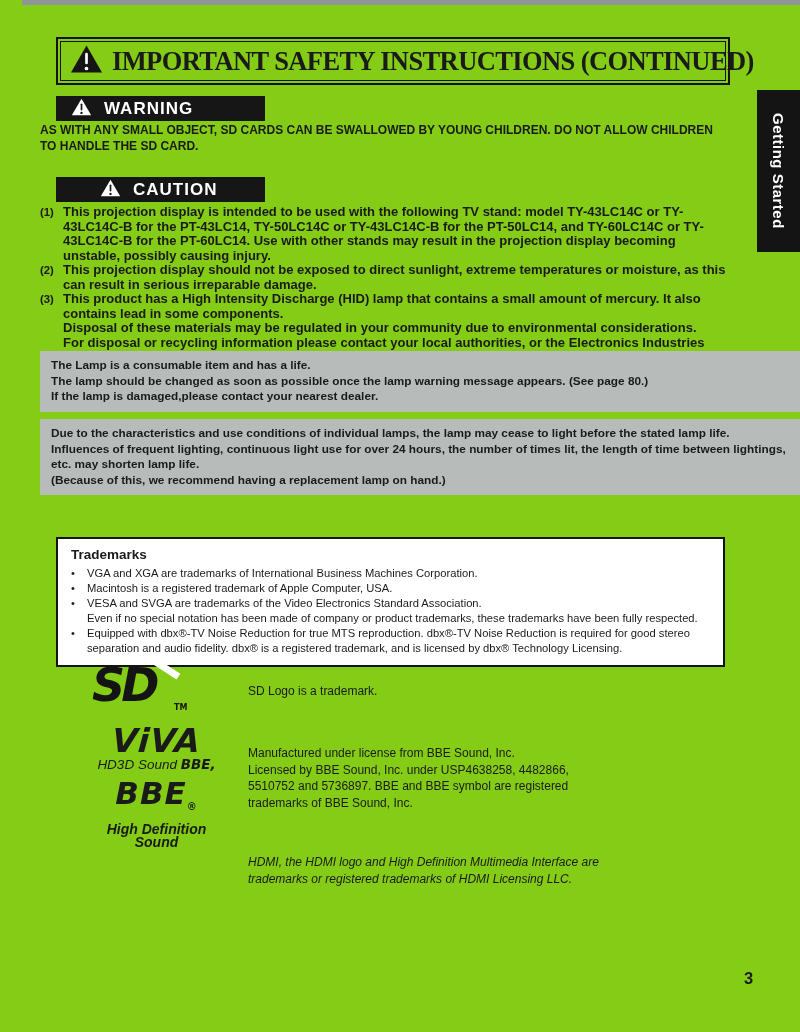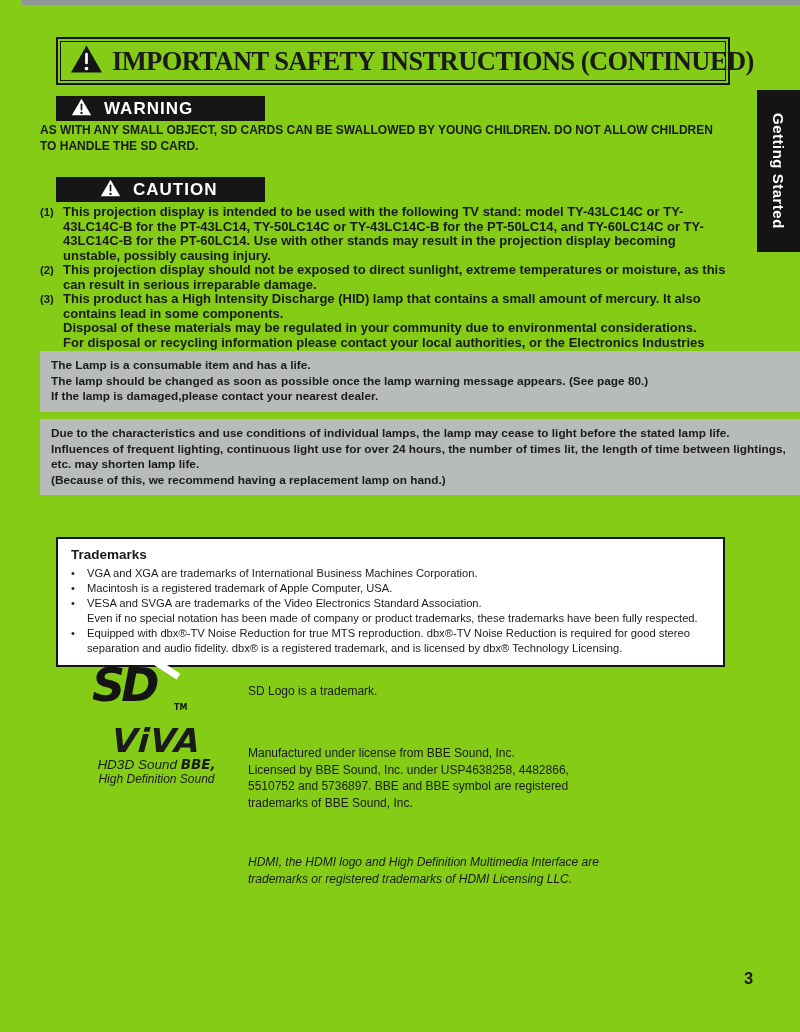--- a/index.html
+++ b/index.html
@@ -54,21 +54,21 @@
   .cap-bbe{top:740px;}
   .cap-hdmi{top:849px;font-style:italic;}
 
   .viva-text{font-family:"DejaVu Sans",sans-serif;font-weight:bold;font-style:italic;
              font-size:33px;line-height:30px;letter-spacing:1px;transform:skewX(-4deg);}
   .viva-sub{font-size:13.5px;font-style:italic;line-height:16px;}
   .viva-sub .bold{font-weight:bold;font-family:"DejaVu Sans",sans-serif;}
   .bbe-text{font-family:"DejaVu Sans",sans-serif;font-weight:bold;font-style:italic;
             font-size:31px;line-height:32px;margin-top:4px;letter-spacing:1px;}
   .bbe-text .reg{font-size:10px;font-style:normal;vertical-align:-6px;}
-  .bbe-sub{font-weight:normal;font-style:italic;font-size:12px;line-height:13px;}
+  .bbe-sub{font-weight:bold;font-style:italic;font-size:14px;line-height:13px;}
   .hdmi-text{font-family:"DejaVu Sans",sans-serif;font-weight:bold;font-size:33px;
              line-height:32px;letter-spacing:2px;}
   .hdmi-text sup{font-size:9px;vertical-align:18px;letter-spacing:0;}
   .hdmi-sub{font-size:5.6px;letter-spacing:1.1px;line-height:8px;color:#2a2a2a;}
 
   .side-tab{position:absolute;left:757px;top:90px;width:43px;height:162px;
             background:#141414;display:flex;align-items:center;justify-content:center;}
   .side-tab-text{writing-mode:vertical-rl;color:#fff;font-weight:bold;font-size:15px;
                  letter-spacing:0.5px;white-space:nowrap;}
 
@@ -171,20 +171,21 @@
       </g>
       <rect x="54" y="-3" width="36" height="7" fill="#fff" transform="rotate(33 66 1)"></rect>
       <text x="82" y="47" font-size="8" font-weight="bold" font-family="'DejaVu Sans',sans-serif" fill="#141414">TM</text>
     </svg>
   </div>
   <p class="caption cap-sd">SD Logo is a trademark.</p>
 
   <div class="logo-col bbe-col">
     <div class="viva-text">ViVA</div>
     <div class="viva-sub"><span>HD3D Sound </span><span class="bold">BBE,</span></div>
+    <div class="bbe-text"><span>BBE</span><span class="reg">®</span></div>
     <div class="bbe-sub">High Definition Sound</div>
   </div>
   <p class="caption cap-bbe pre">Manufactured under license from BBE Sound, Inc.
 Licensed by BBE Sound, Inc. under USP4638258, 4482866,
 5510752 and 5736897. BBE and BBE symbol are registered
 trademarks of BBE Sound, Inc.</p>
 
   <p class="caption cap-hdmi pre">HDMI, the HDMI logo and High Definition Multimedia Interface are
 trademarks or registered trademarks of HDMI Licensing LLC.</p>
 

